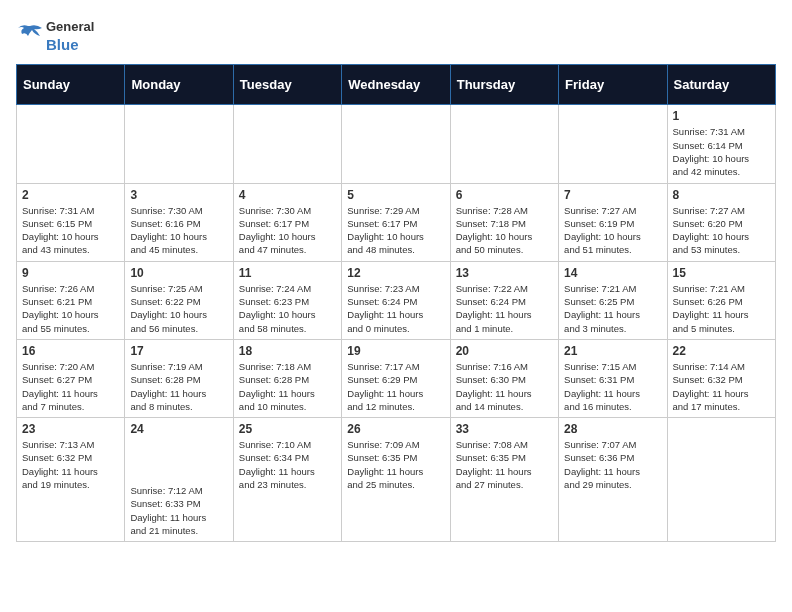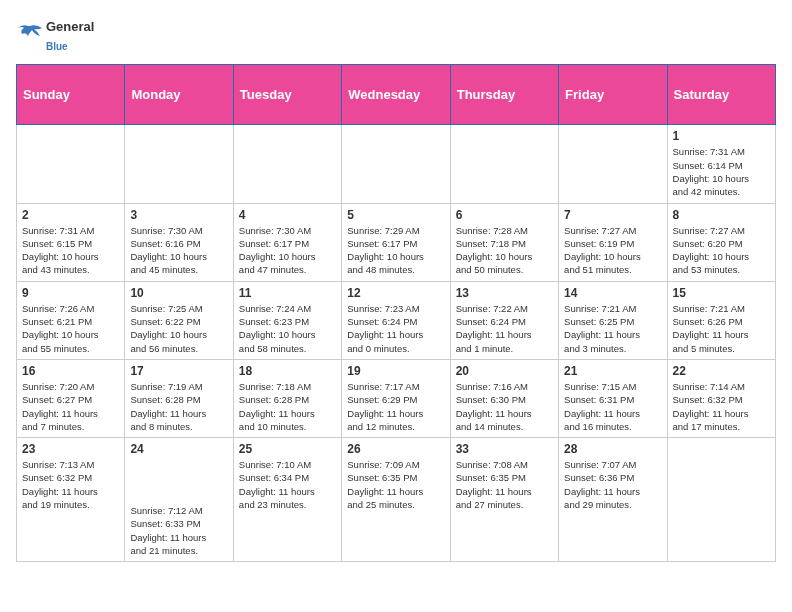--- a/index.html
+++ b/index.html
@@ -33,24 +33,24 @@
     .subtitle {
       font-size: 15px;
       color: #555;
     }
     .calendar {
       width: 100%;
       border-collapse: collapse;
       border: 1px solid #ccc;
     }
     .calendar th {
-      background-color: #ec4899;
+      background-color: #0f172a;
       color: #fff;
       text-align: left;
-      padding: 22px 6px;
+      padding: 12px 6px;
       font-size: 13px;
       font-weight: bold;
       border: 1px solid #2d6ba8;
     }
     .calendar td {
       vertical-align: top;
       border: 1px solid #ccc;
       padding: 4px 5px;
       width: 108px;
       min-height: 80px;
@@ -78,21 +78,21 @@
 
 <div class="header-section">
   <div class="logo">
   <div style="display:flex;flex-direction:column;line-height:1.2;">
     <div style="display:flex;align-items:center;gap:2px;">
       <svg width="28" height="22" viewBox="0 0 28 22">
         <path d="M14 2 Q20 0 26 4 Q22 6 18 5 Q22 8 24 12 Q18 10 16 6 Q14 8 12 12 Q10 8 6 10 Q4 6 8 4 Q6 2 2 4 Q6 0 12 2 Z" fill="#3a7abf"></path>
       </svg>
       <div>
         <span style="font-size:13px;font-weight:bold;color:#333;margin-top:43px;">General</span><br>
-        <span style="font-size:10px;font-weight:bold;color:#3a7abf;">Blue</span>
+        <span style="font-size:15px;font-weight:bold;color:#3a7abf;">Blue</span>
       </div>
     </div>
   </div>
 </div>
   <div class="title-section">
     <div class="main-title"></div>
     <div class="subtitle"></div>
   </div>
 </div>
 

